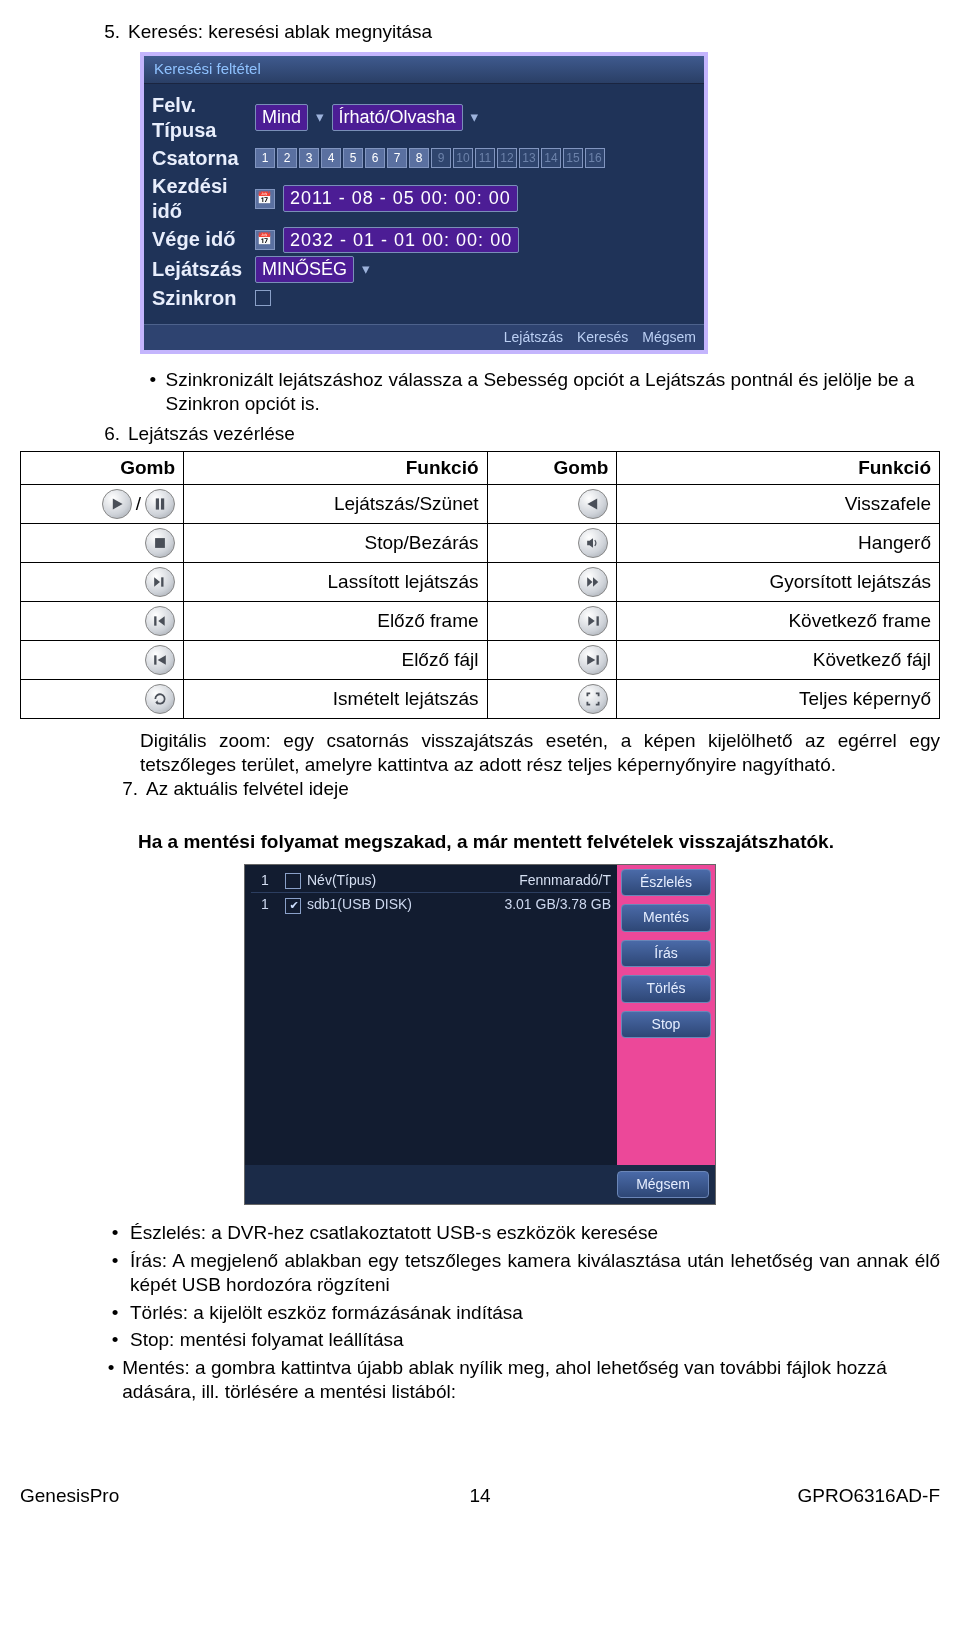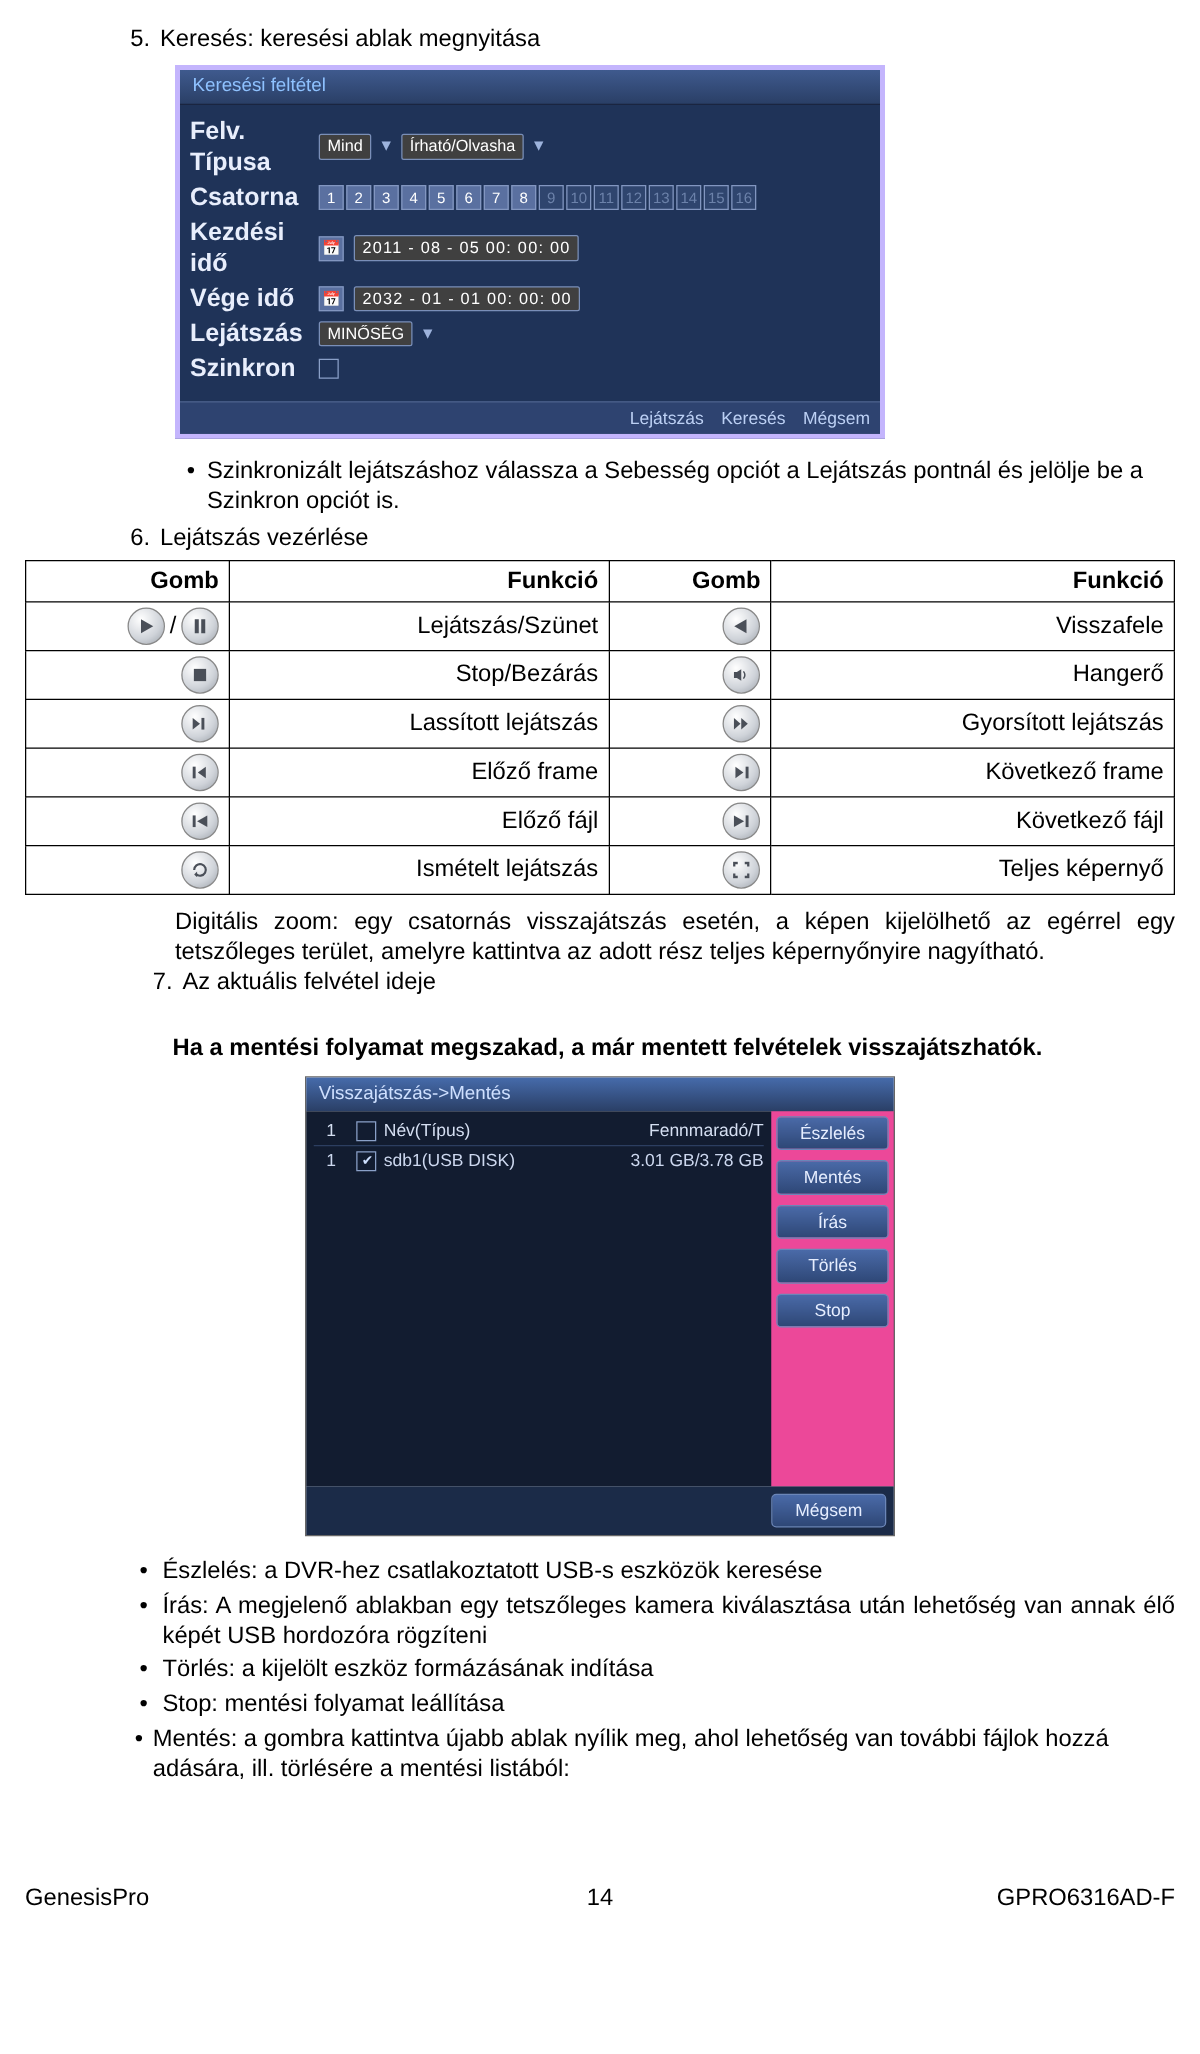--- a/index.html
+++ b/index.html
@@ -34,22 +34,22 @@
   .ui-title {
     background: linear-gradient(#3f5a8e,#2a3f66);
     padding: 4px 10px;
     color: #8fc2ff;
     border-bottom:1px solid #1a2540;
   }
   .ui-body { padding: 6px 8px 10px 8px; background:#1f3358;}
   .ui-row { display:flex; align-items:center; gap:8px; margin:3px 0;}
   .ui-label { width:95px; color:#e8eefc; font-weight:bold; font-size:20px;}
   .ui-field {
-    background:#404040; border:1px solid #7a8fb8; padding:1px 6px;
-    font-size:13px; color:#fff; border-radius:2px;
+    background:#4c1d95; border:1px solid #7a8fb8; padding:1px 6px;
+    font-size:18px; color:#fff; border-radius:2px;
   }
   .ui-boxes { display:flex; gap:2px;}
   .ui-num {
     width:18px; height:18px; background:#5a70a0; border:1px solid #8296c0;
     color:#fff; font-size:12px; display:flex; align-items:center; justify-content:center;
   }
   .ui-num.dim { background:#2f456e; color:#6c82aa;}
   .ui-footer {
     background:#2e4370; padding:4px 8px; display:flex; justify-content:flex-end; gap:14px;
     border-top:1px solid #4d628c;
@@ -318,21 +318,20 @@
   <span class="num">7.</span>
   <span>Az aktuális felvétel ideje</span>
 </div>
 
 <div class="note-block">
   <br>
   <span style="margin-left:118px; display:inline-block;font-weight:bold;">Ha a mentési folyamat megszakad, a már mentett felvételek visszajátszhatók.</span>
 </div>
 
 <div class="ui2">
-  <div class="ui2-title">Visszajátszás-&gt;Mentés</div>
   <div class="ui2-body">
     <div class="ui2-list">
       <div class="ui2-header-row">
         <span class="ui2-col1">1</span>
         <span class="ui2-col2"><span class="ui-chk"></span></span>
         <span class="ui2-col3">Név(Típus)</span>
         <span class="ui2-col4">Fennmaradó/T</span>
       </div>
       <div class="ui2-data-row">
         <span class="ui2-col1">1</span>

